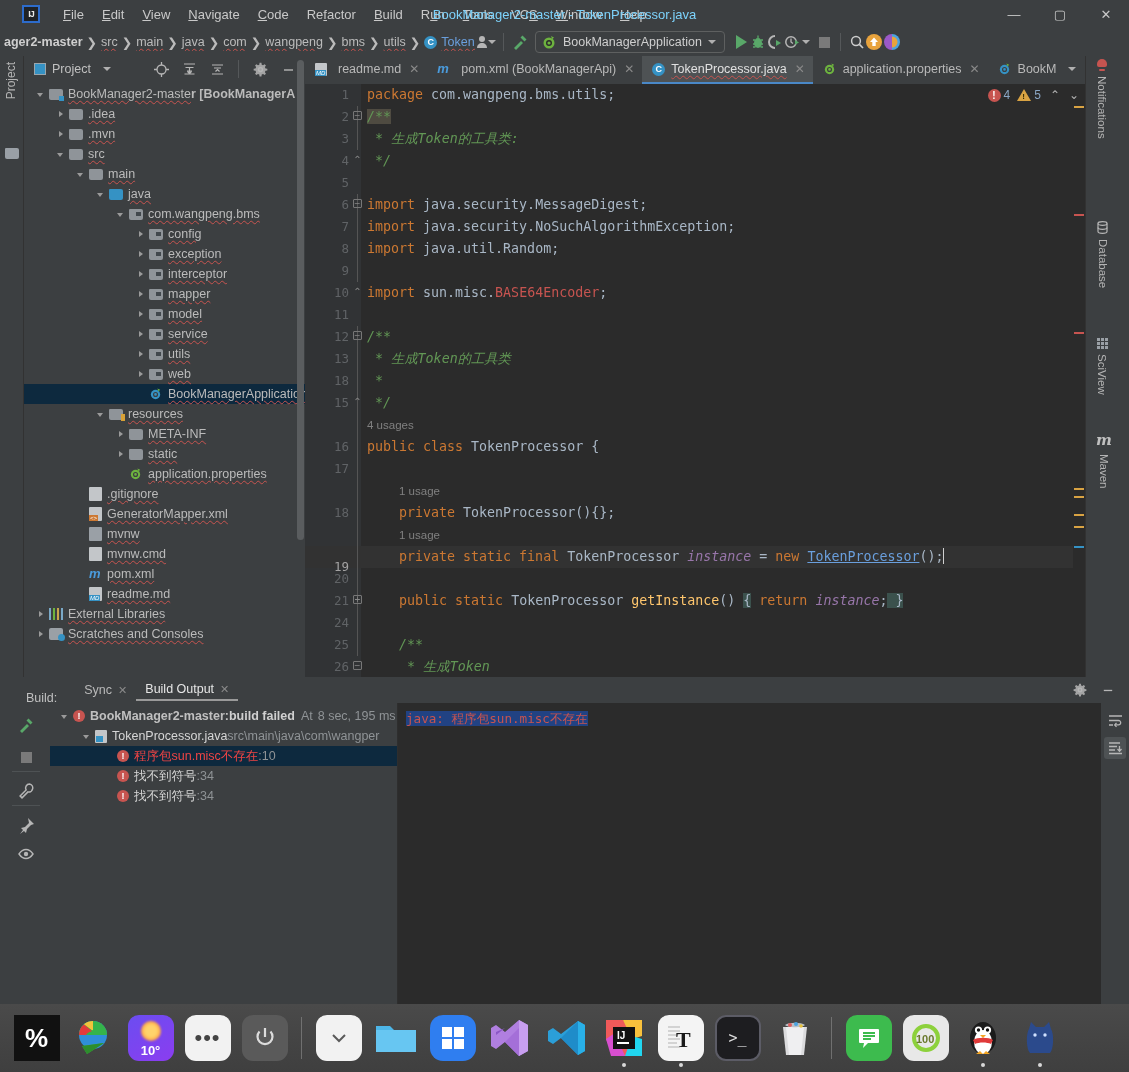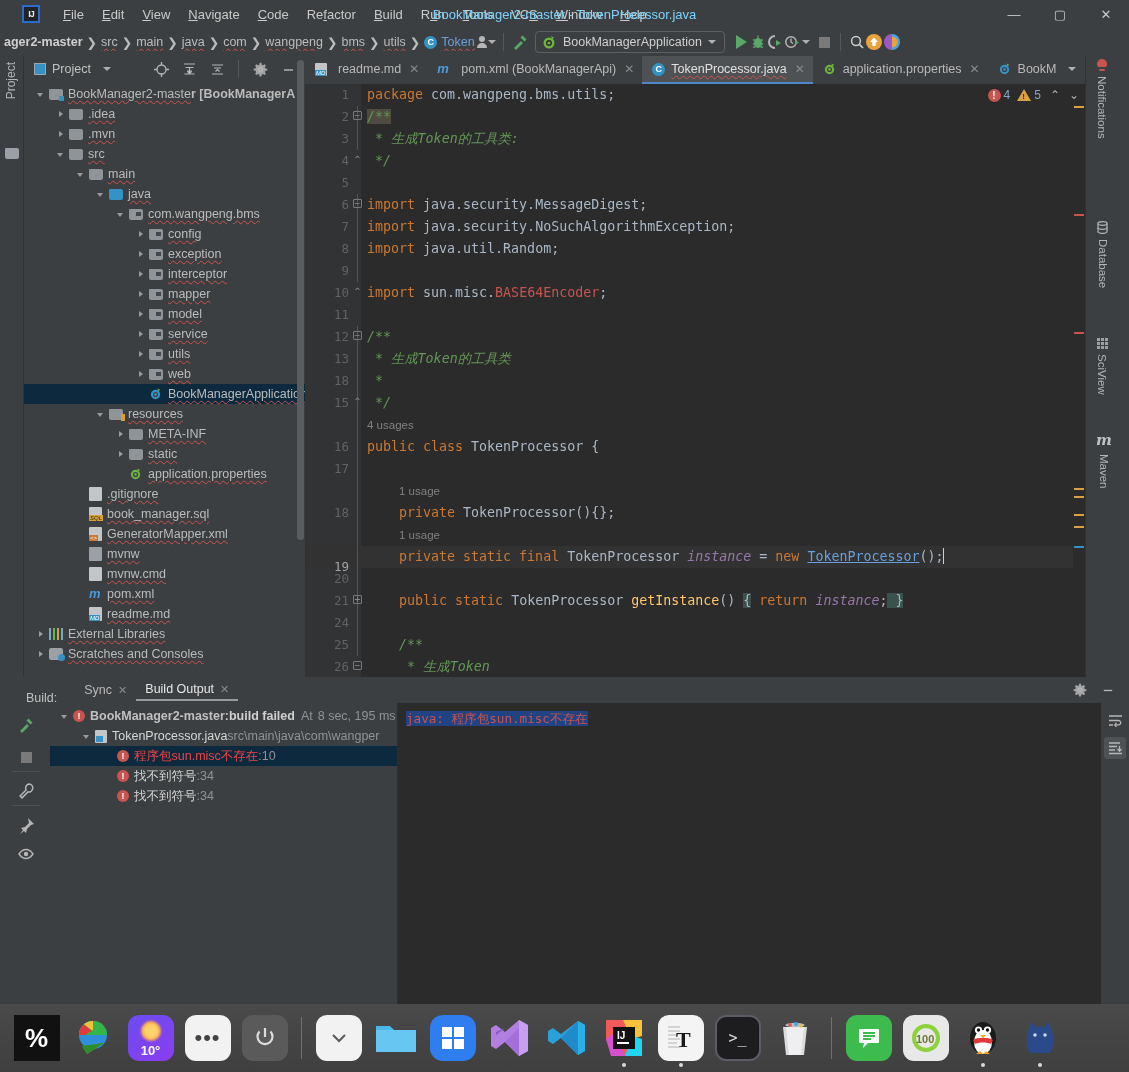--- a/index.html
+++ b/index.html
@@ -636,28 +636,20 @@
           </svg>
           <span><span class="squig">application.properties</span></span>
         </div>
         <div class="row">
           <span style="display:inline-block;width:52px;flex:none"></span>
           <span class="arrow"></span>
           <span class="fic sheet">
             <i class="tag" style="background:#8a8a8a"></i>
           </span>
           <span><span class="squig">.gitignore</span></span>
-        </div>
-        <div class="row">
-          <span style="display:inline-block;width:52px;flex:none"></span>
-          <span class="arrow"></span>
-          <span class="fic sql">
-            <i class="tag sql">SQL</i>
-          </span>
-          <span><span class="squig">book_manager.sql</span></span>
         </div>
         <div class="row">
           <span style="display:inline-block;width:52px;flex:none"></span>
           <span class="arrow"></span>
           <span class="fic xml">
             <i class="tag xml">&lt;&gt;</i>
           </span>
           <span><span class="squig">GeneratorMapper.xml</span></span>
         </div>
         <div class="row">

